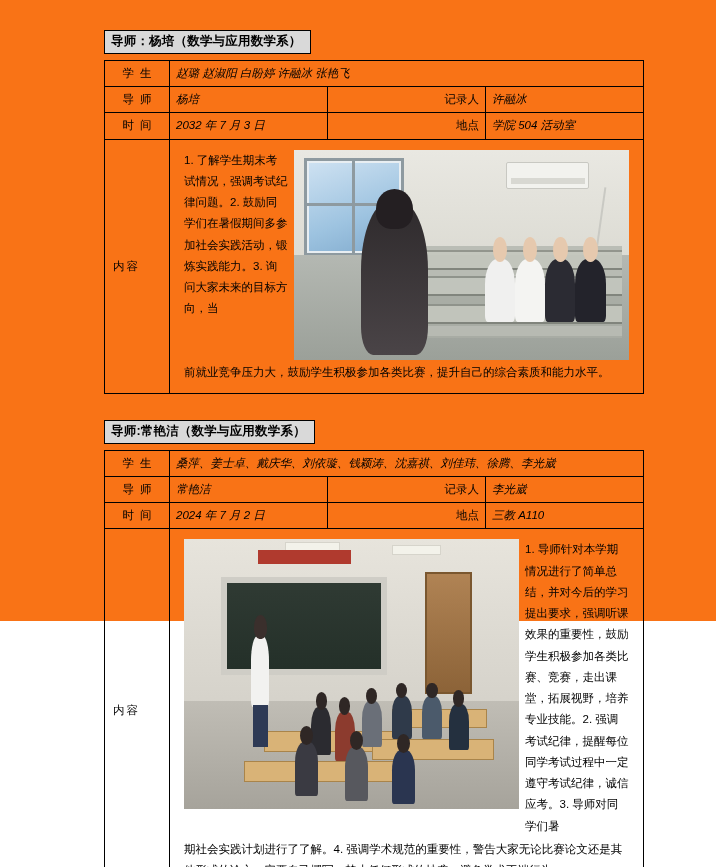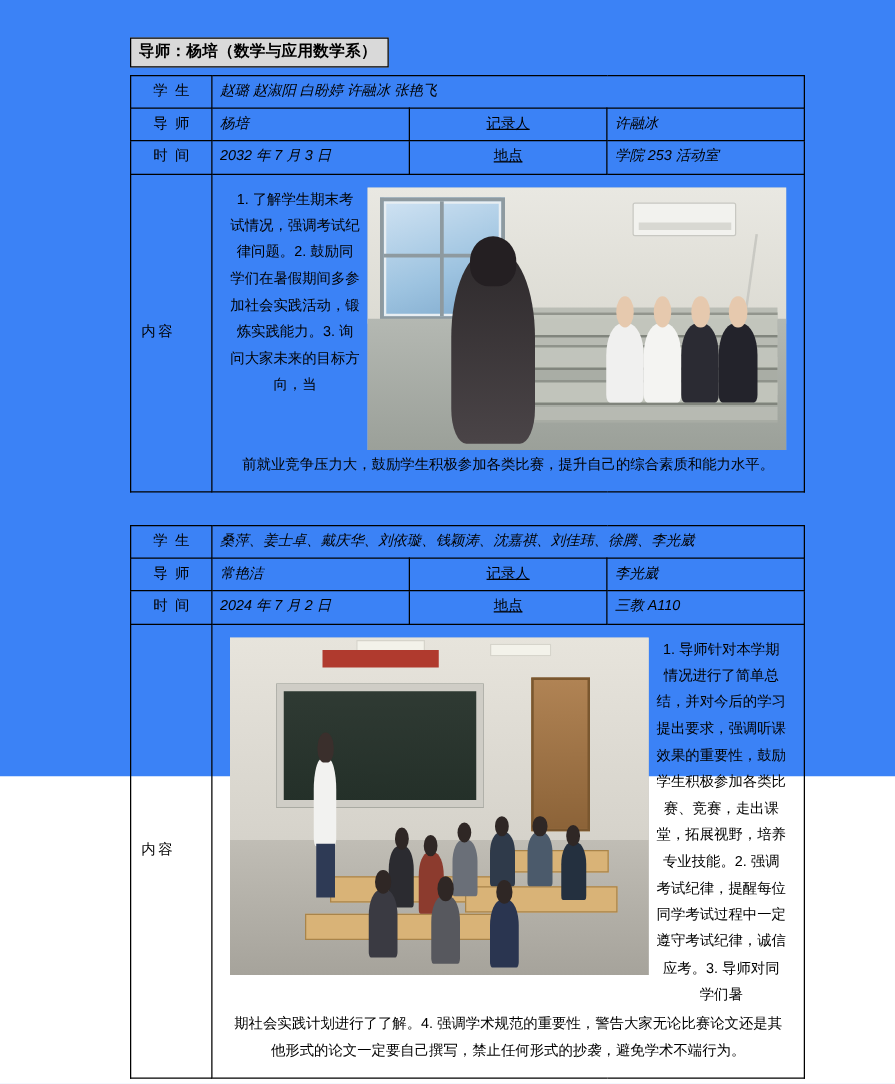--- a/index.html
+++ b/index.html
@@ -12,21 +12,21 @@
     height: 867px;
     font-family: "Liberation Sans", sans-serif;
     color: #000000;
     overflow: hidden;
     position: relative;
   }
   .page {
     position: relative;
     width: 716px;
     height: 621px;
-    background: #3b82f6;
+    background: #f97316;
     box-sizing: border-box;
     padding: 30px 72px 0 104px;
   }
   .record-block {
     margin-bottom: 26px;
   }
   .block-title {
     display: inline-block;
     background: #d9d9d9;
     border: 1px solid #000000;
@@ -53,42 +53,40 @@
   td.lbl {
     width: 52px;
     text-align: center;
     letter-spacing: 6px;
     text-indent: 6px;
     padding-left: 4px;
     padding-right: 0;
   }
   td.mid-lbl {
     width: 62px;
-    text-align: center;
+    text-align: right;
     letter-spacing: 0;
-    text-decoration: underline;
   }
   td.val {
     text-align: left;
     font-style: italic;
   }
   td.content-lbl {
     width: 52px;
     text-align: left;
     vertical-align: middle;
     letter-spacing: 2px;
     text-indent: 2px;
   }
   td.content-cell {
     padding: 0;
     vertical-align: top;
   }
   .content-wrap {
     padding: 6px 8px 6px 8px;
-    text-align: center;
   }
   .figure-row {
     display: flex;
     align-items: flex-start;
     gap: 6px;
   }
   .side-text {
     font-size: 11.5px;
     line-height: 1.85;
     width: 104px;
@@ -263,21 +261,21 @@
       <tr>
         <td class="lbl">导师</td>
         <td class="val" style="width:240px">杨培</td>
         <td class="mid-lbl">记录人</td>
         <td class="val">许融冰</td>
       </tr>
       <tr>
         <td class="lbl">时间</td>
         <td class="val">2032 年 7 月 3 日</td>
         <td class="mid-lbl">地点</td>
-        <td class="val">学院 253 活动室</td>
+        <td class="val">学院 504 活动室</td>
       </tr>
       <tr>
         <td class="content-lbl">内容</td>
         <td class="content-cell" colspan="3">
           <div class="content-wrap">
             <div class="figure-row">
               <div class="side-text">1. 了解学生期末考试情况，强调考试纪律问题。2. 鼓励同学们在暑假期间多参加社会实践活动，锻炼实践能力。3. 询问大家未来的目标方向，当</div>
               <div class="photo photo1">
                 <div class="p1-wall"></div>
                 <div class="p1-window"></div>
@@ -306,20 +304,21 @@
             </div>
             <div class="tail-text">前就业竞争压力大，鼓励学生积极参加各类比赛，提升自己的综合素质和能力水平。</div>
           </div>
         </td>
       </tr>
     </tbody>
       </table>
   </div>
 
   <div class="record-block">
+    <div class="block-title">导师:常艳洁（数学与应用数学系）</div>
     <table class="rec">
       <tbody>
           <tr>
         <td class="lbl">学生</td>
         <td class="val" colspan="3">桑萍、姜士卓、戴庆华、刘依璇、钱颖涛、沈嘉祺、刘佳玮、徐腾、李光崴</td>
       </tr>
       <tr>
         <td class="lbl">导师</td>
         <td class="val" style="width:240px">常艳洁</td>
         <td class="mid-lbl">记录人</td>

